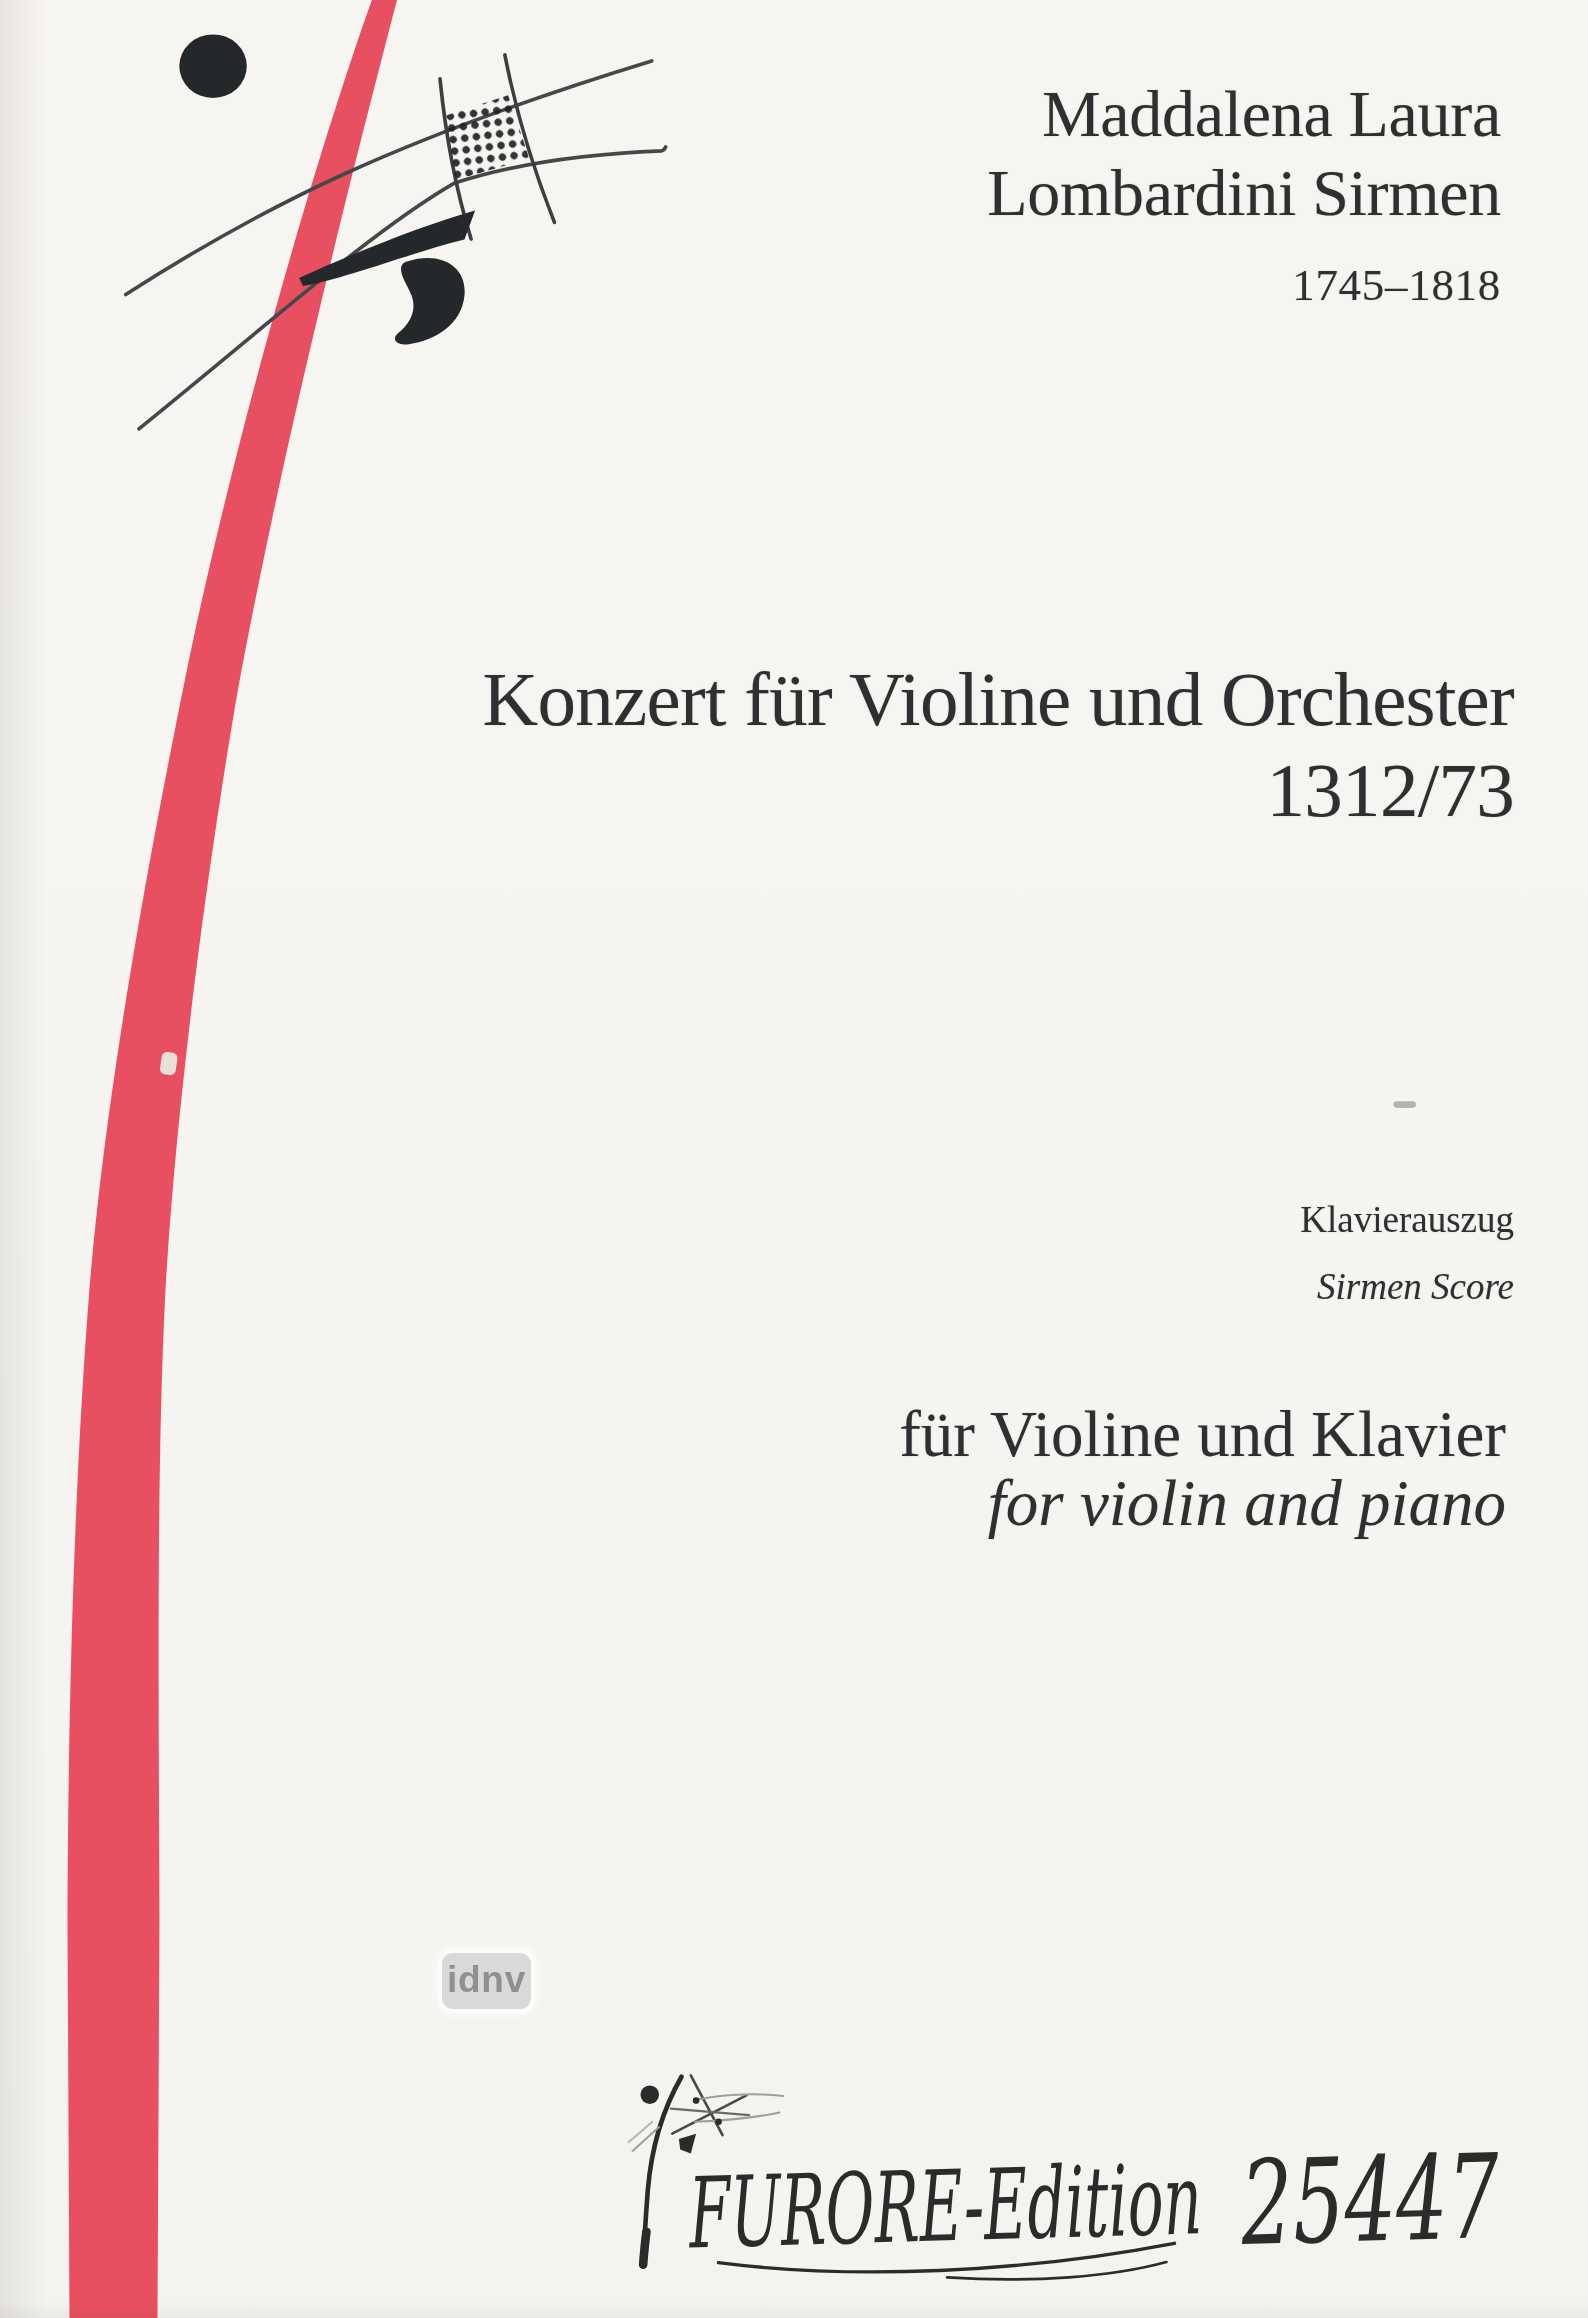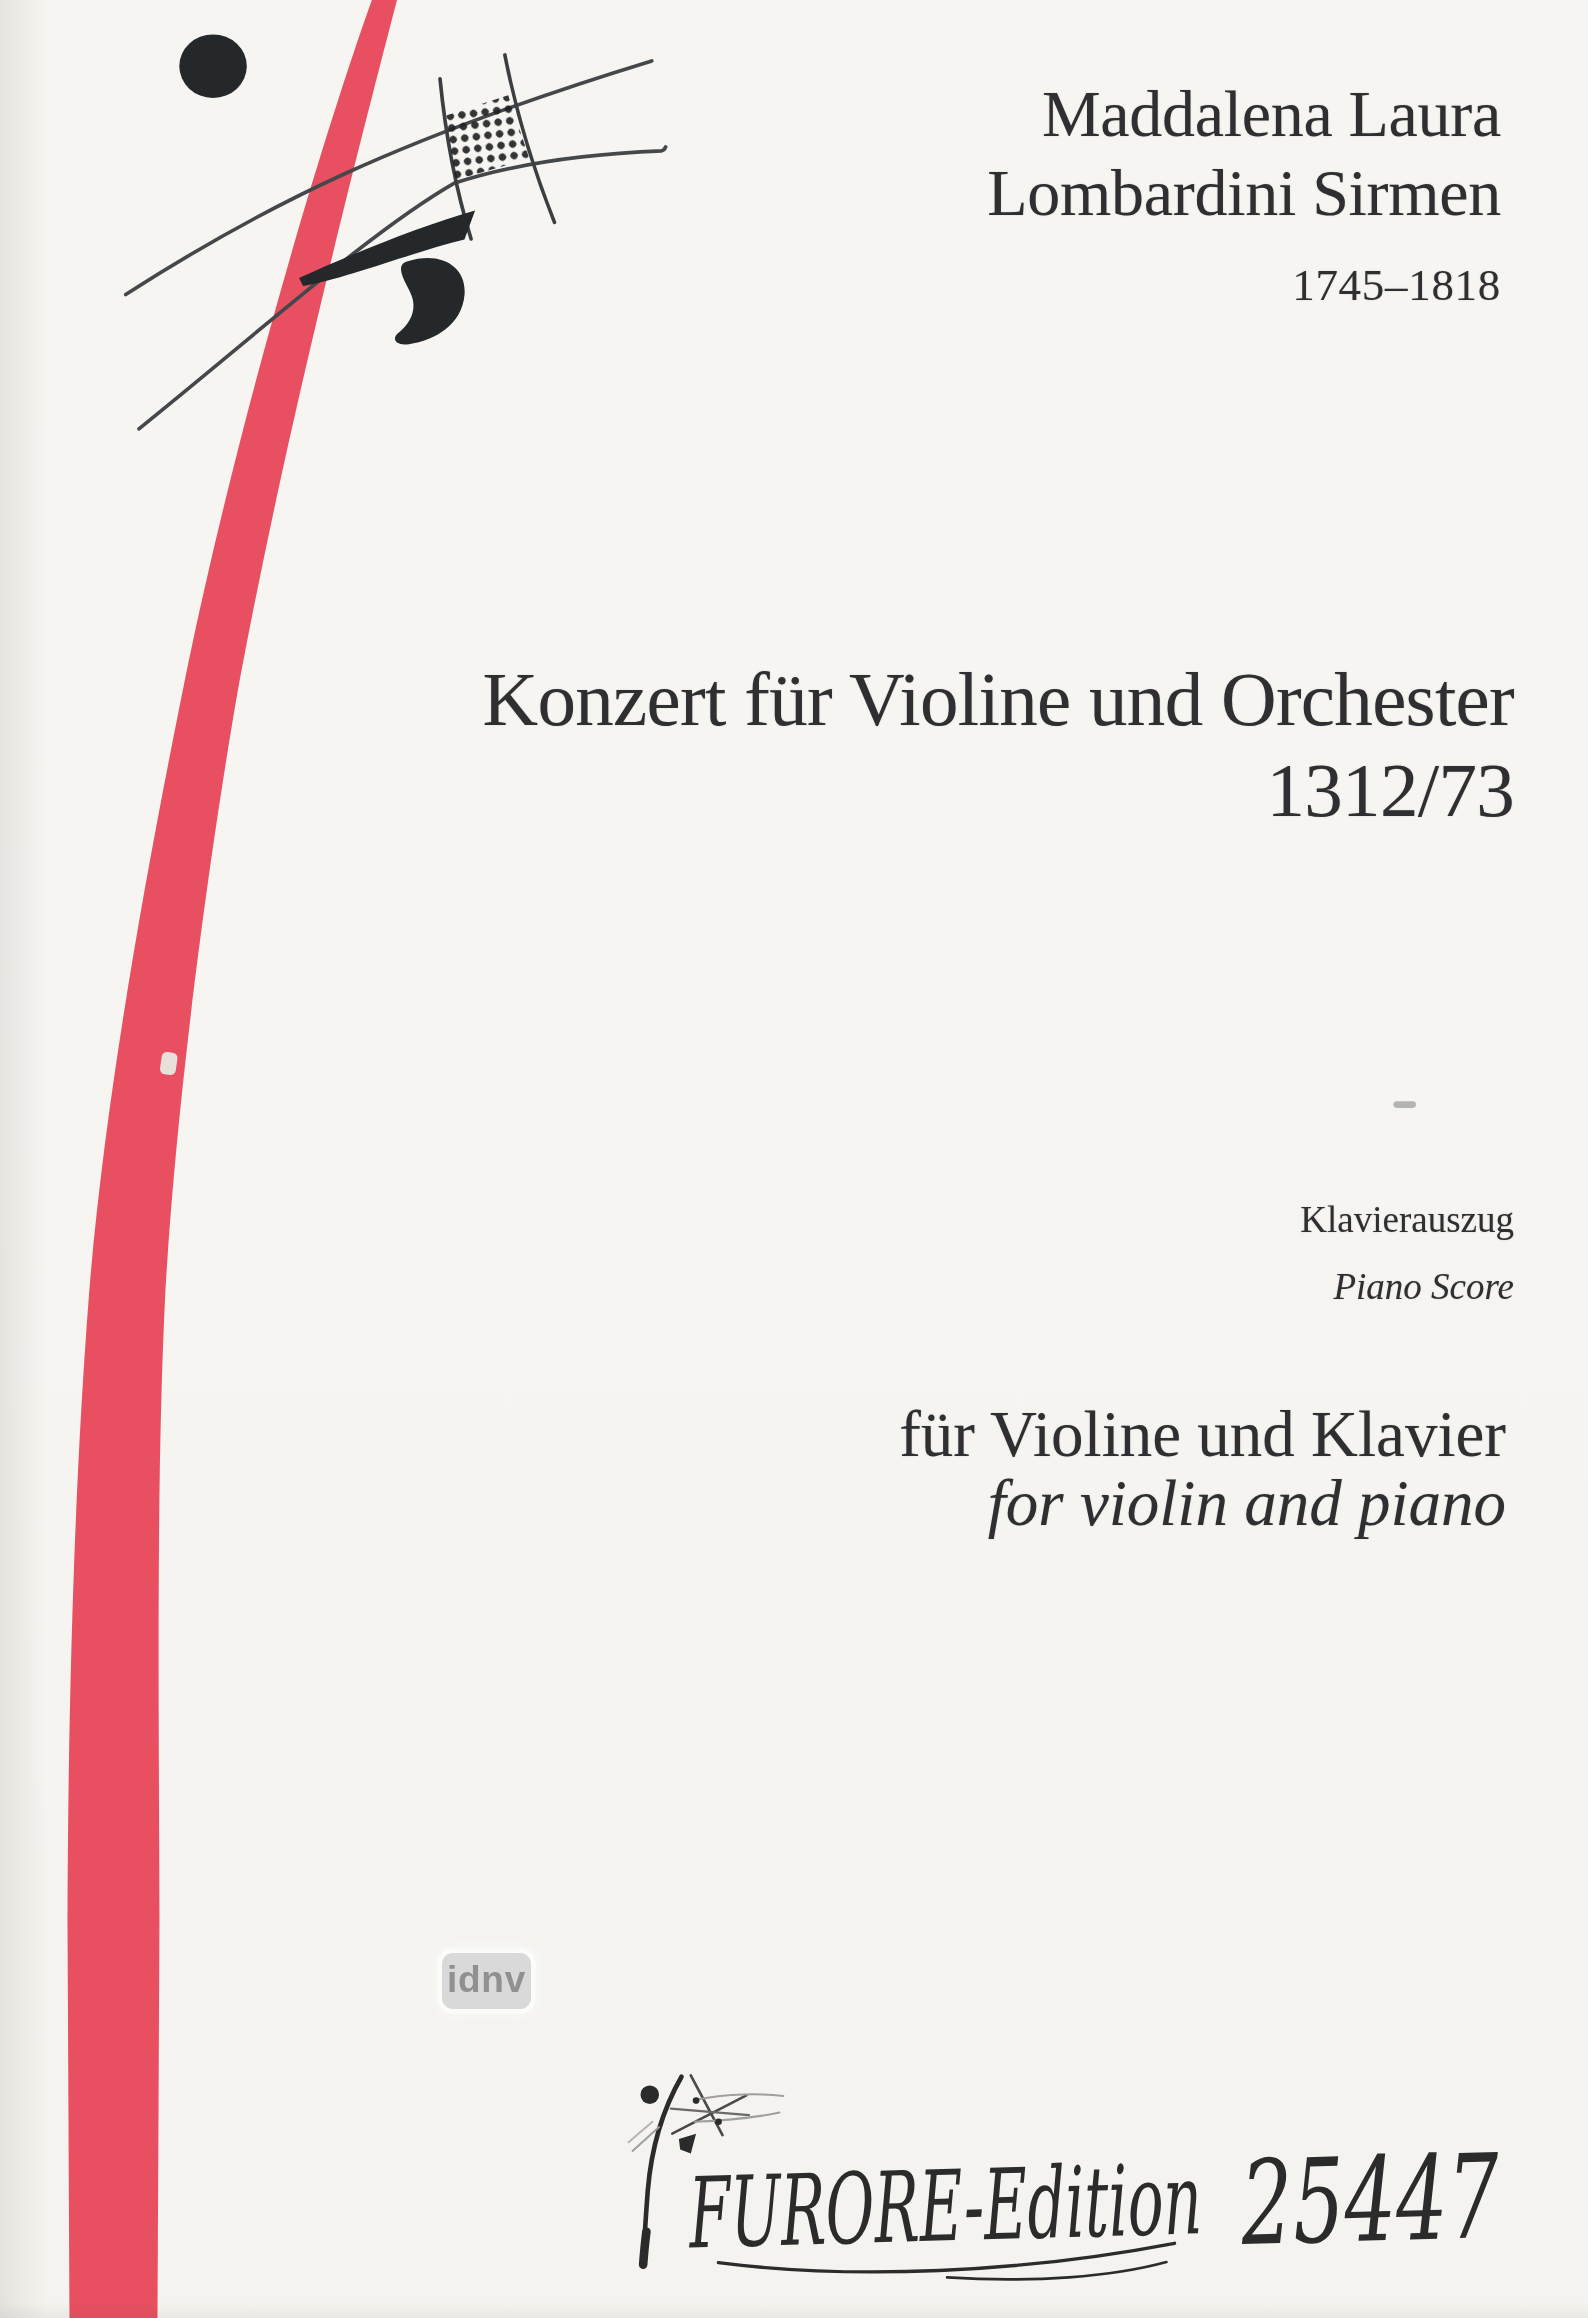--- a/index.html
+++ b/index.html
@@ -122,21 +122,21 @@
     <div class="dates">1745–1818</div>
   </div>
 
   <div class="txtblock worktitle">
     <div>Konzert für Violine und Orchester</div>
     <div>1312/73</div>
   </div>
 
   <div class="txtblock edition">
     <div>Klavierauszug</div>
-    <div class="it">Piano Score</div>
+    <div class="it">Sirmen Score</div>
   </div>
 
   <div class="txtblock instrumentation">
     <div>für Violine und Klavier</div>
     <div class="it">for violin and piano</div>
   </div>
 
   <div class="idnv-badge">
     <span>idnv</span>
   </div>

